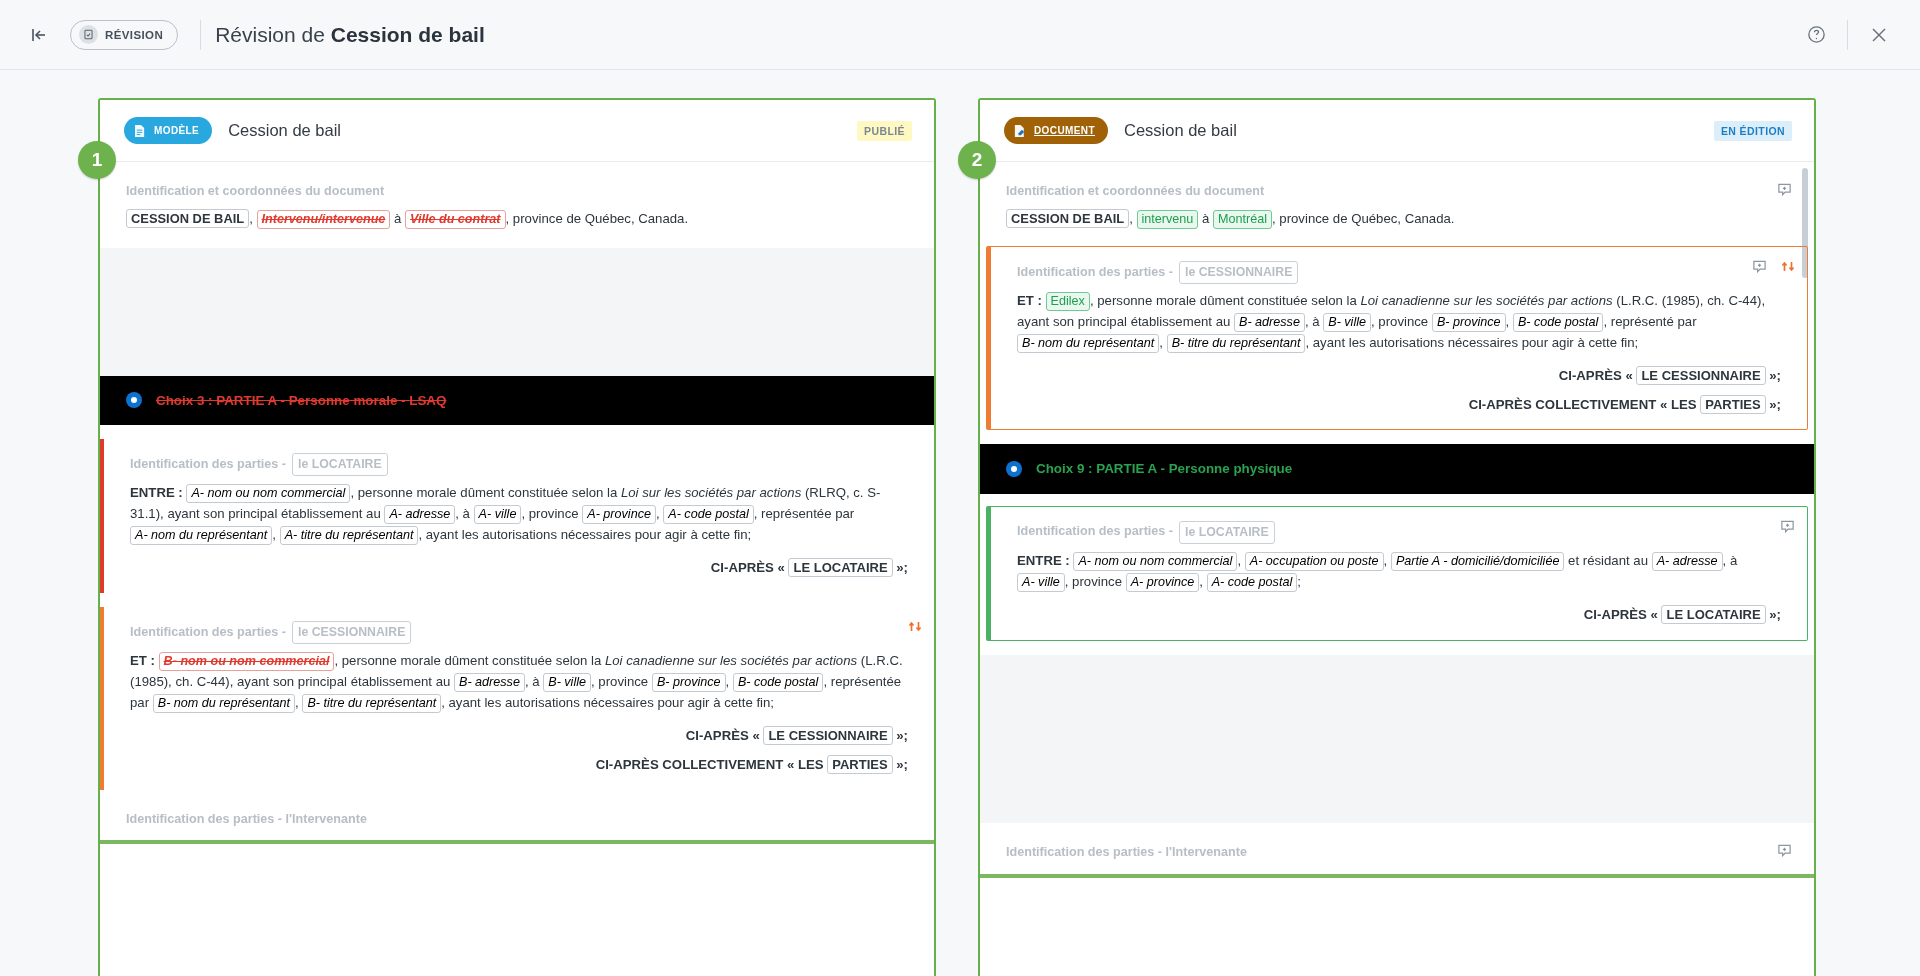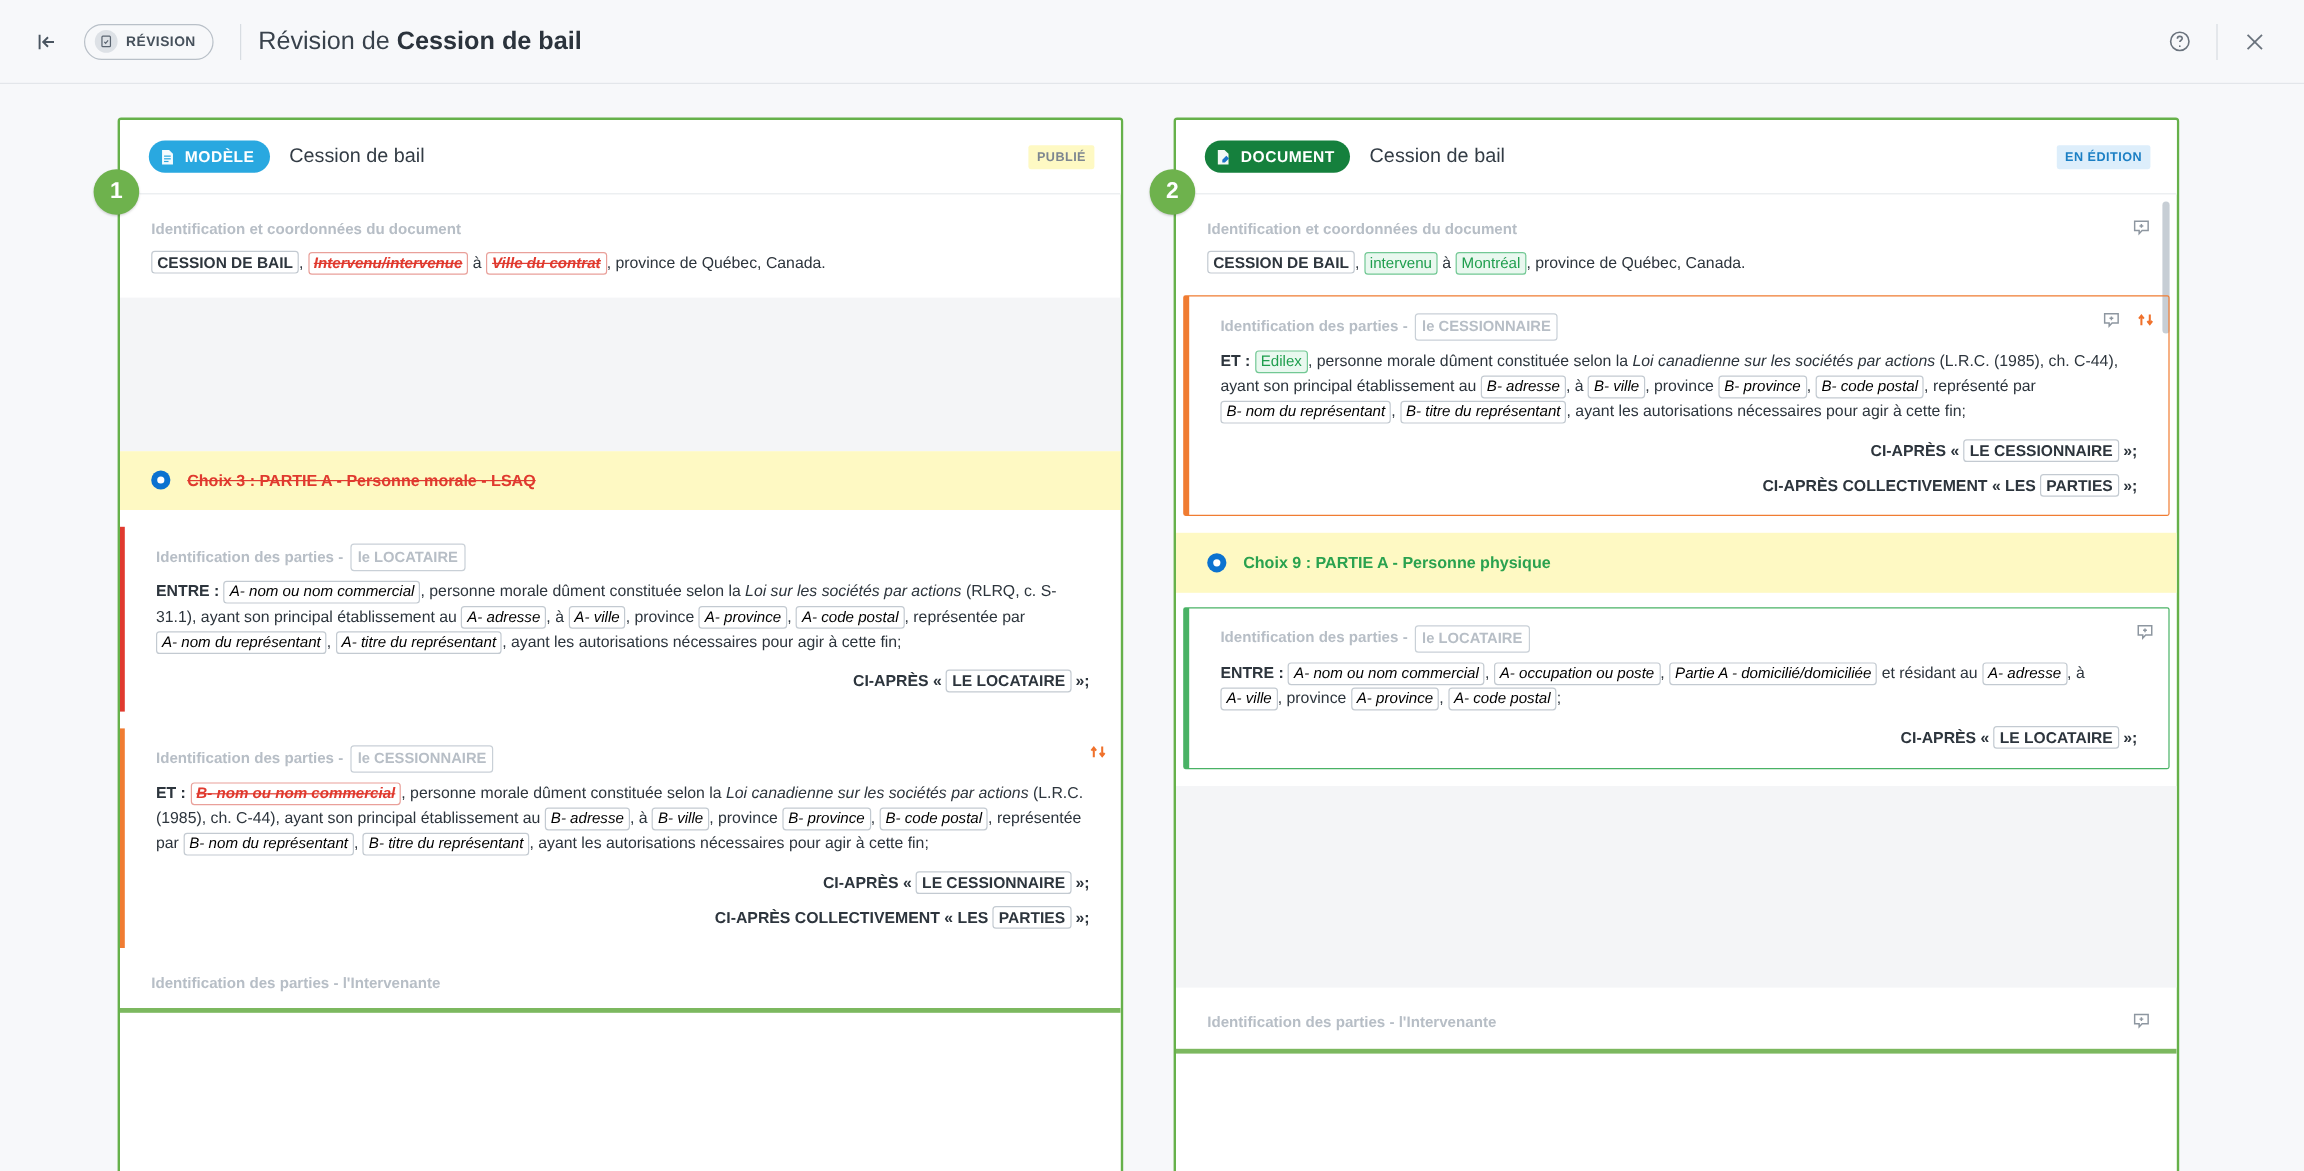--- a/index.html
+++ b/index.html
@@ -78,24 +78,24 @@
   .badge-num.n2 { left: 958px; top: 71px; }
 
   .panel-head {
     height: 62px; display: flex; align-items: center;
     padding: 0 22px 0 24px; border-bottom: 1px solid #e8ebee;
     background:#fff;
   }
   .pill {
     height: 27px; border-radius: 14px; padding: 0 13px 0 7px;
     display: flex; align-items: center; gap: 7px;
-    color: #fff; font-size: 13px; font-weight: 700; letter-spacing: .4px;
+    color: #fff; font-size: 10px; font-weight: 700; letter-spacing: .4px;
   }
   .pill.modele   { background: #29a8e0; }
-  .pill.document { background: #15803d; }
+  .pill.document { background: #a16207; text-decoration: underline; }
   .pill .pillicon {
     width: 16px; height: 16px; display:flex; align-items:center; justify-content:center;
   }
   .panel-doc-title { margin-left: 16px; font-size: 16.5px; color: #333c45; }
   .status-tag {
     margin-left: auto; font-size: 10.5px; font-weight: 700; letter-spacing: .4px;
     padding: 4px 7px; border-radius: 2px;
   }
   .status-tag.publie   { color: #7d8690; background: #fef9c3; }
   .status-tag.edition  { color: #1b7fc4; background: #ddeefb; }
@@ -144,21 +144,21 @@
 
   .ciapres { text-align: right; font-weight: 700; padding: 8px 0 0 0; font-size: 13.2px; }
   .ciapres .tok.solid { font-size: 13px; }
 
   
   .filler { background: #f4f5f7; }
 
   
   .choice-row {
     display: flex; align-items: center; gap: 14px;
-    background: #fef9c3; padding: 14px 26px; margin: 0;
+    background: #000000; padding: 14px 26px; margin: 0;
   }
   .radio {
     width: 16px; height: 16px; border-radius: 50%;
     background: #0b72d0; display:flex; align-items:center; justify-content:center;
     flex: 0 0 auto;
   }
   .radio i { width: 6px; height: 6px; border-radius: 50%; background: #fff; display:block; }
   .choice-label { font-size: 13.4px; font-weight: 700; }
   .choice-label.removed { color: #e03a2f; text-decoration: line-through; }
   .choice-label.added   { color: #2aa24f; }

